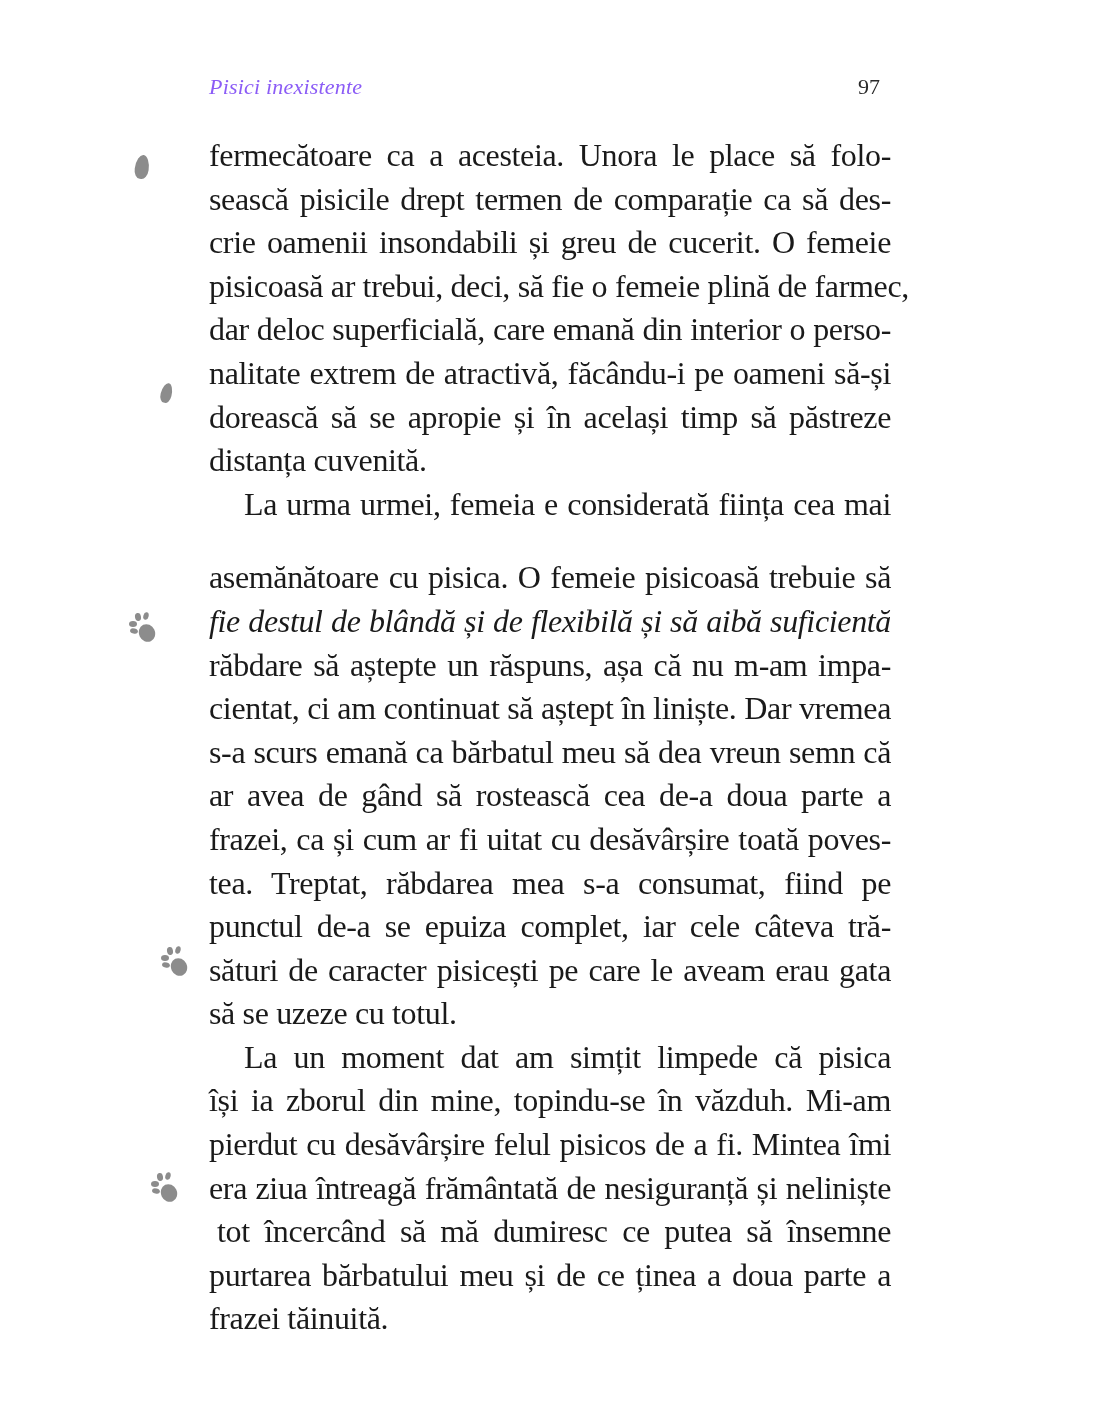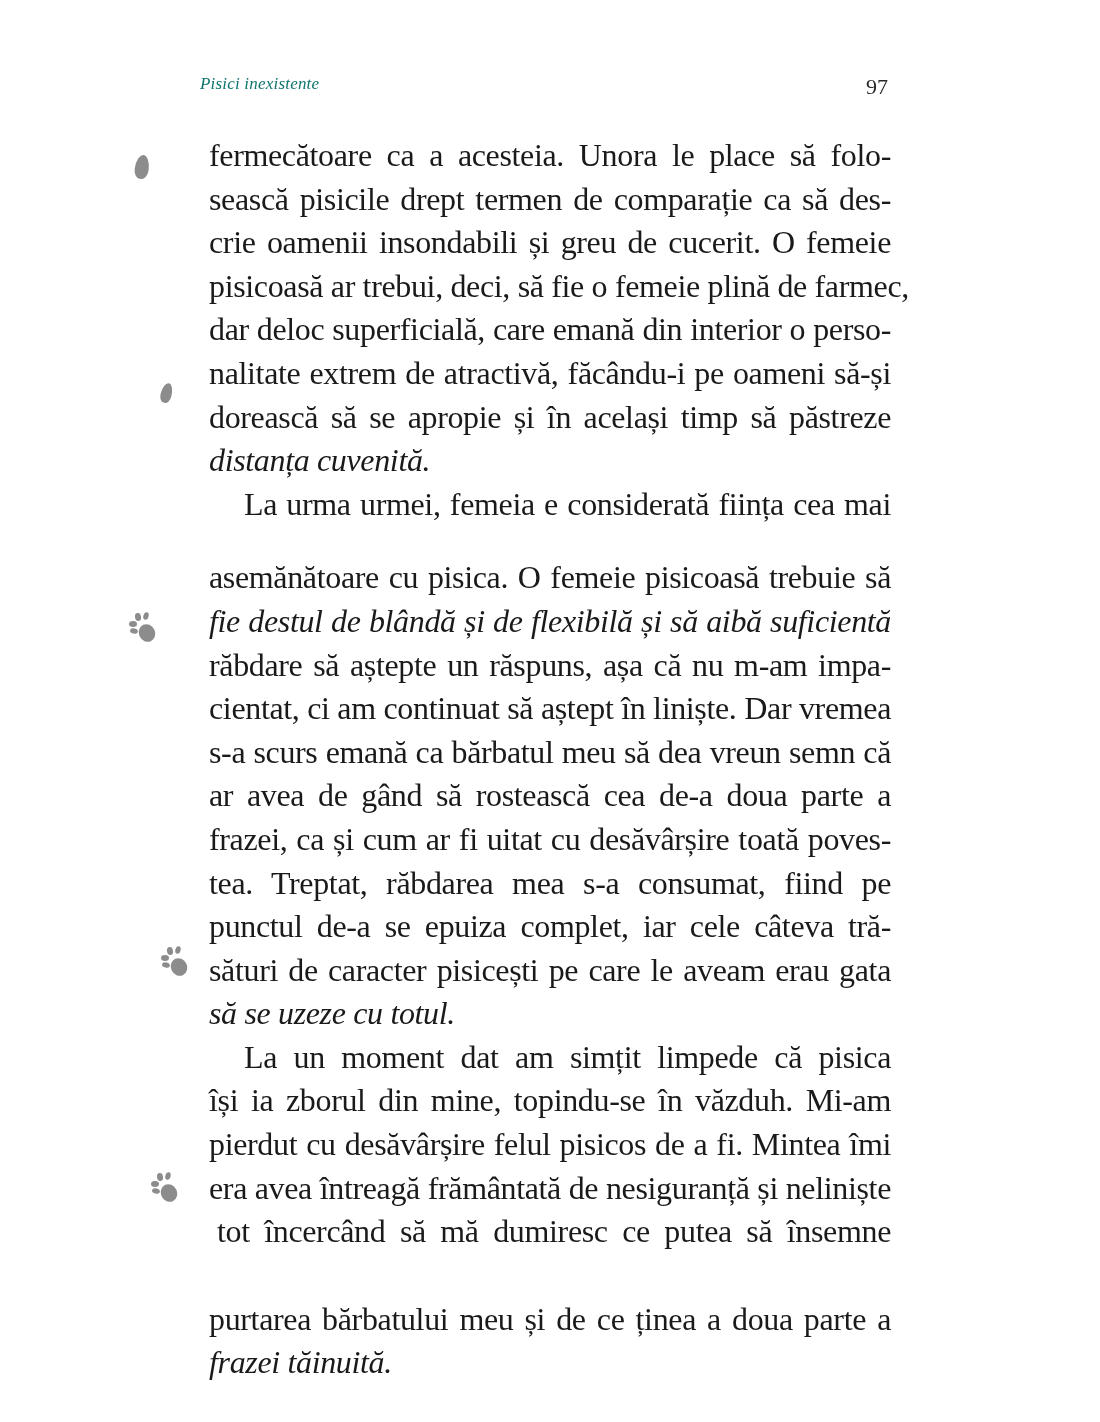--- a/index.html
+++ b/index.html
@@ -10,30 +10,30 @@
     body {
       width: 1100px;
       height: 1422px;
       position: relative;
       overflow: hidden;
       font-family: "Liberation Serif", "DejaVu Serif", serif;
       color: #1a1a1a;
     }
     .running-head {
       position: absolute;
-      left: 200px;
+      left: 209px;
       top: 74px;
       font-style: italic;
-      font-size: 17px;
-      color: #0f766e;
+      font-size: 22px;
+      color: #8b5cf6;
       letter-spacing: 0.2px;
     }
     .page-number {
       position: absolute;
-      right: 212px;
+      right: 220px;
       top: 74px;
       font-size: 22px;
       color: #2a2a2a;
     }
     .body-text {
       position: absolute;
       left: 209px;
       top: 134px;
       width: 682px;
     }
@@ -42,21 +42,20 @@
       height: 43.6px;
       line-height: 43.6px;
       font-size: 32px;
       white-space: nowrap;
       text-align: justify;
       text-align-last: justify;
       letter-spacing: -0.35px;
     }
     .line.last {
       text-align-last: left;
-      font-style: italic;
     }
     .line.indent {
       padding-left: 35px;
     }
     .paw {
       position: absolute;
       fill: #8c8c8c;
     }
     .pad {
       position: absolute;
@@ -121,18 +120,18 @@
     <span class="line" style="word-spacing: 0px;">frazei, ca și cum ar fi uitat cu desăvârșire toată poves-</span>
     <span class="line" style="word-spacing: 0px;">tea. Treptat, răbdarea mea s-a consumat, fiind pe</span>
     <span class="line" style="word-spacing: 0px;">punctul de-a se epuiza complet, iar cele câteva tră-</span>
     <span class="line" style="word-spacing: 0px;">sături de caracter pisicești pe care le aveam erau gata</span>
     <span class="line last">să se uzeze cu totul.</span>
   </div>
   <div>
     <span class="line indent" style="word-spacing: 0px;">La un moment dat am simțit limpede că pisica</span>
     <span class="line" style="word-spacing: 0px;">își ia zborul din mine, topindu-se în văzduh. Mi-am</span>
     <span class="line" style="word-spacing: 0px;">pierdut cu desăvârșire felul pisicos de a fi. Mintea îmi</span>
-    <span class="line" style="word-spacing: 0px;">era avea întreagă frământată de nesiguranță și neliniște</span>
+    <span class="line" style="word-spacing: 0px;">era ziua întreagă frământată de nesiguranță și neliniște</span>
     <span class="line" style="word-spacing: 0px; margin-left: 8px;">tot încercând să mă dumiresc ce putea să însemne</span>
-    <span class="line" style="word-spacing: 0px; margin-top: 44px;">purtarea bărbatului meu și de ce ținea a doua parte a</span>
+    <span class="line" style="word-spacing: 0px;">purtarea bărbatului meu și de ce ținea a doua parte a</span>
     <span class="line last">frazei tăinuită.</span>
   </div>
 </div>
 
 </body></html>

